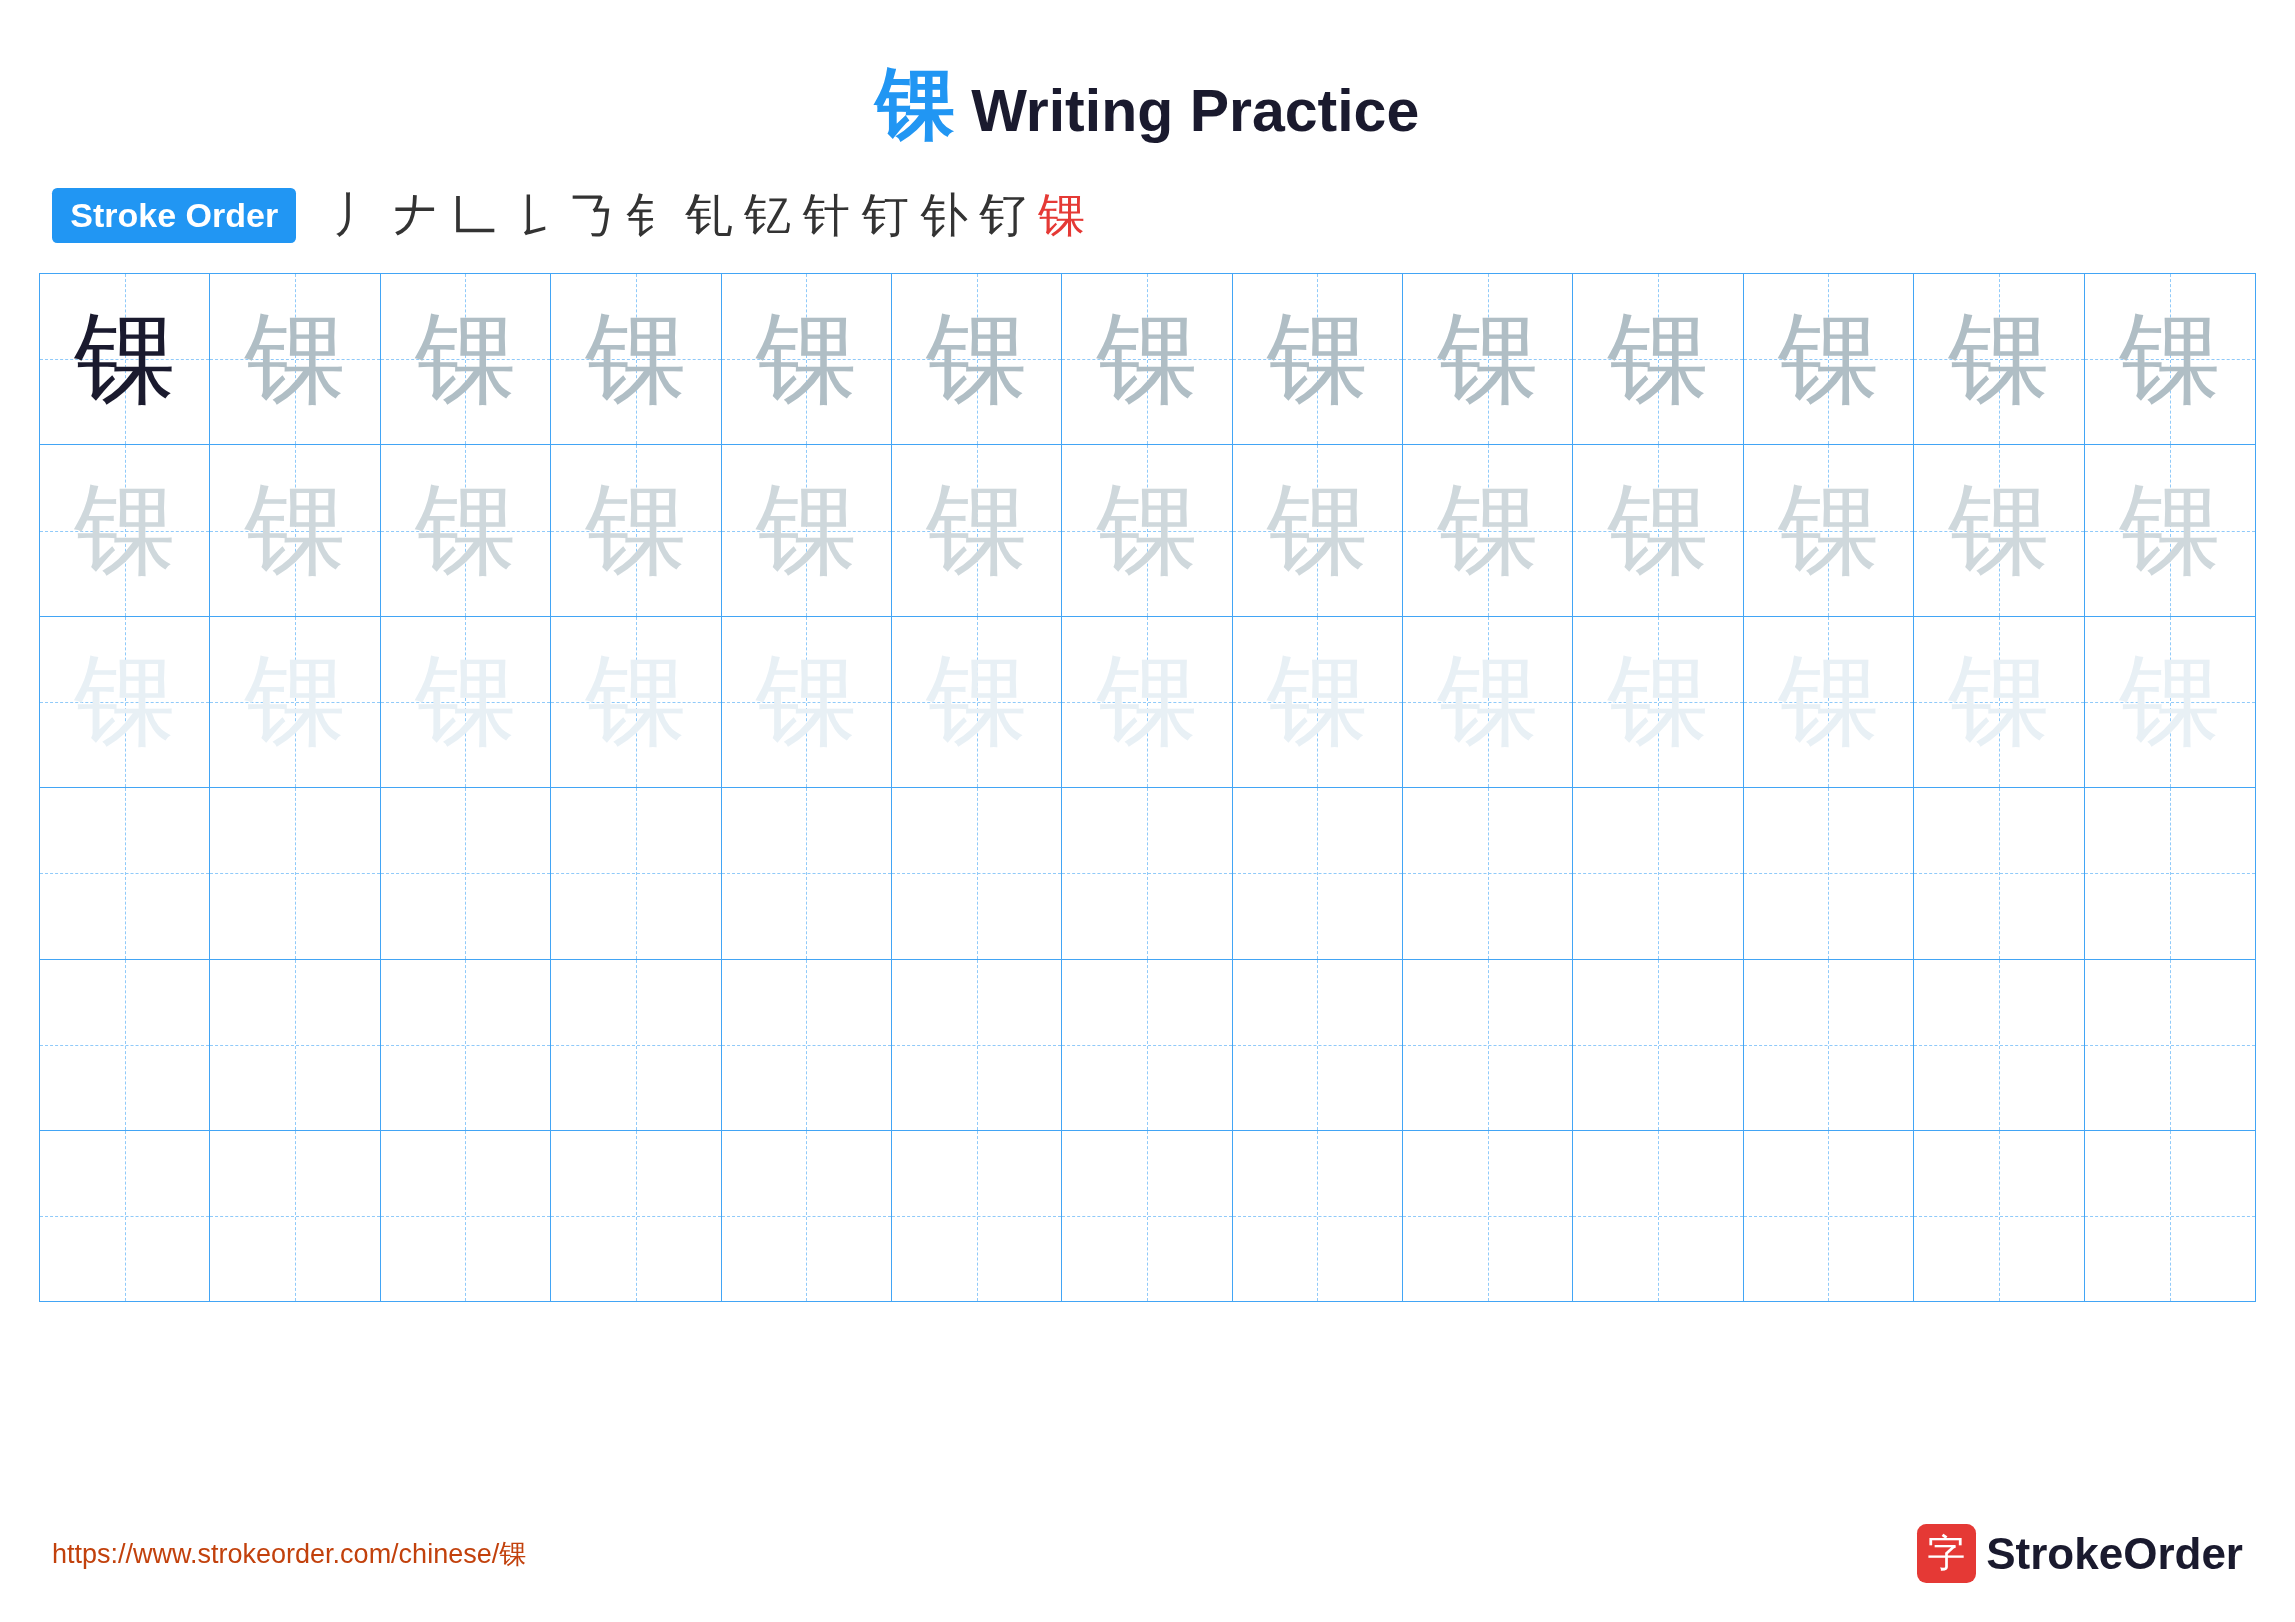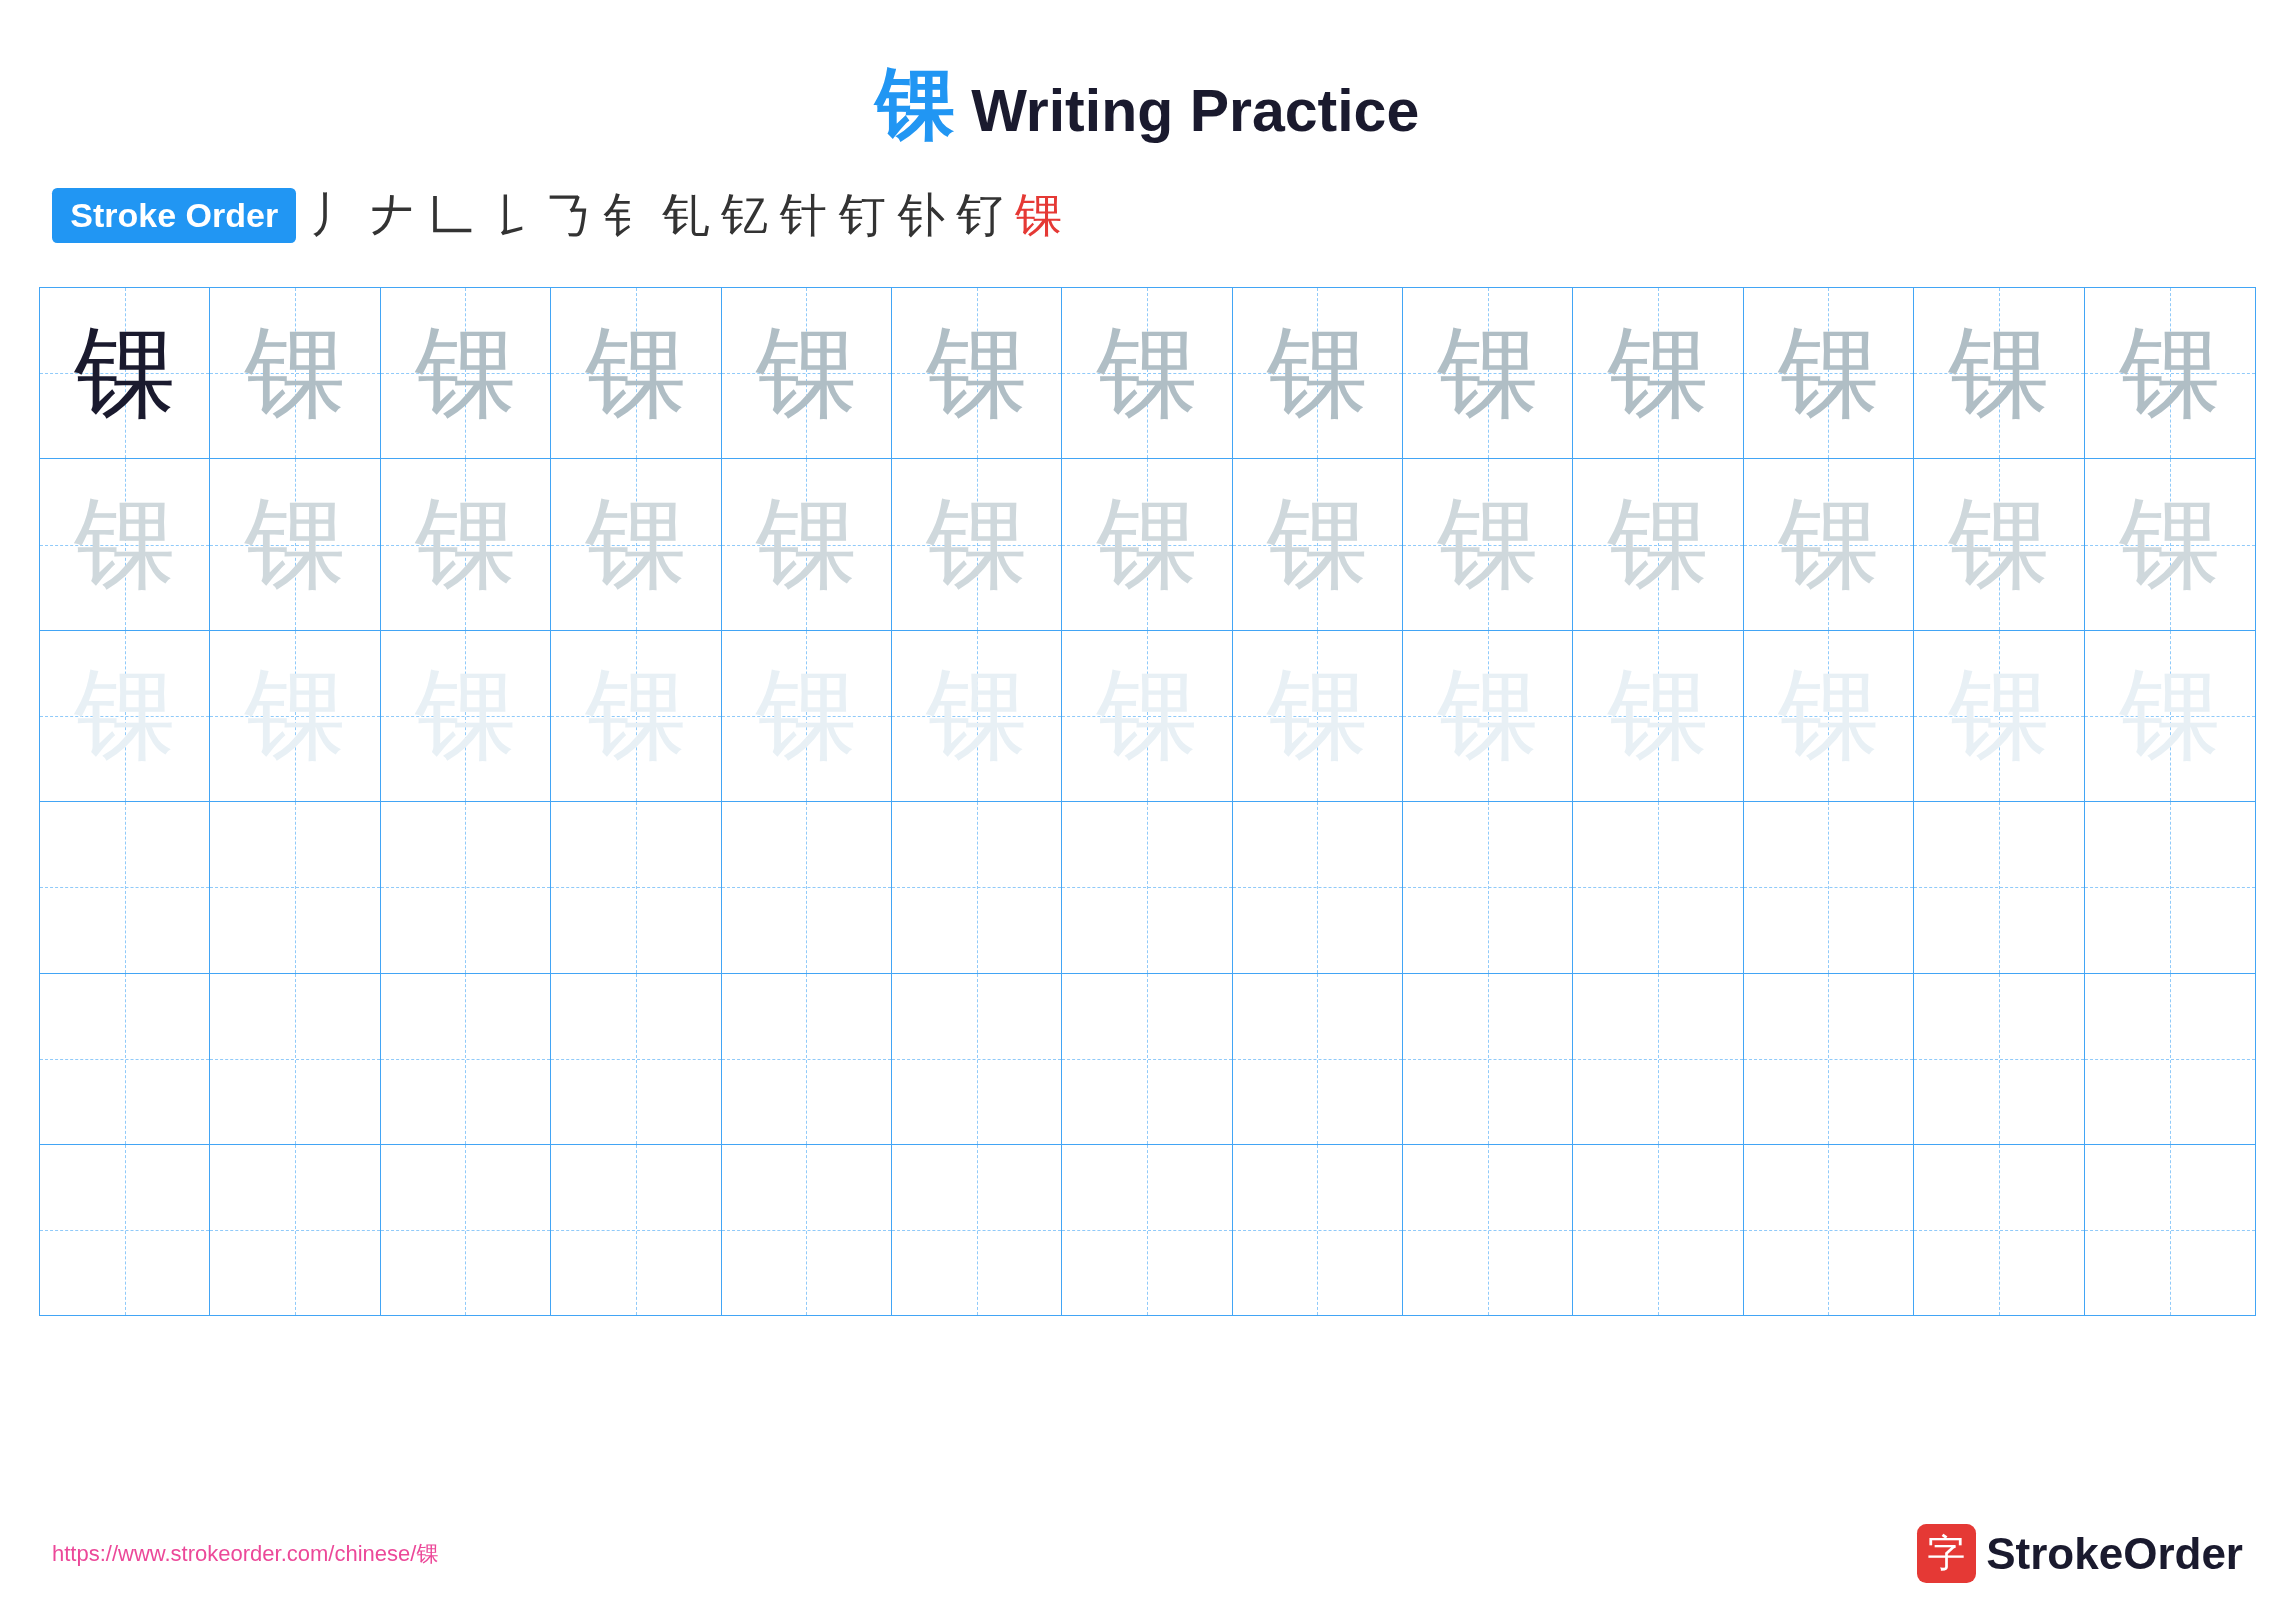--- a/index.html
+++ b/index.html
@@ -26,22 +26,22 @@
       color: #1a1a2e;
       font-size: 59px;
       font-weight: bold;
       font-family: Arial, sans-serif;
     }
 
     .stroke-order-row {
       display: flex;
       align-items: center;
       padding: 0 52px;
-      margin-bottom: 40px;
-      gap: 13px;
+      margin-bottom: 26px;
+      gap: 36px;
     }
     .stroke-order-badge {
       background: #2196F3;
       color: white;
       font-size: 34px;
       padding: 7.9px 18.3px;
       border-radius: 5.2px;
       font-family: Arial, sans-serif;
       font-weight: bold;
       white-space: nowrap;
@@ -137,22 +137,22 @@
       position: absolute;
       bottom: 39px;
       left: 0;
       right: 0;
       display: flex;
       align-items: center;
       justify-content: space-between;
       padding: 0 52px;
     }
     .footer-url {
-      color: #ec4899;
-      font-size: 22px;
+      color: #c2410c;
+      font-size: 27px;
       font-family: Arial, sans-serif;
     }
     .footer-logo {
       display: flex;
       align-items: center;
       gap: 10.5px;
     }
     .footer-logo-icon {
       width: 59px;
       height: 59px;

